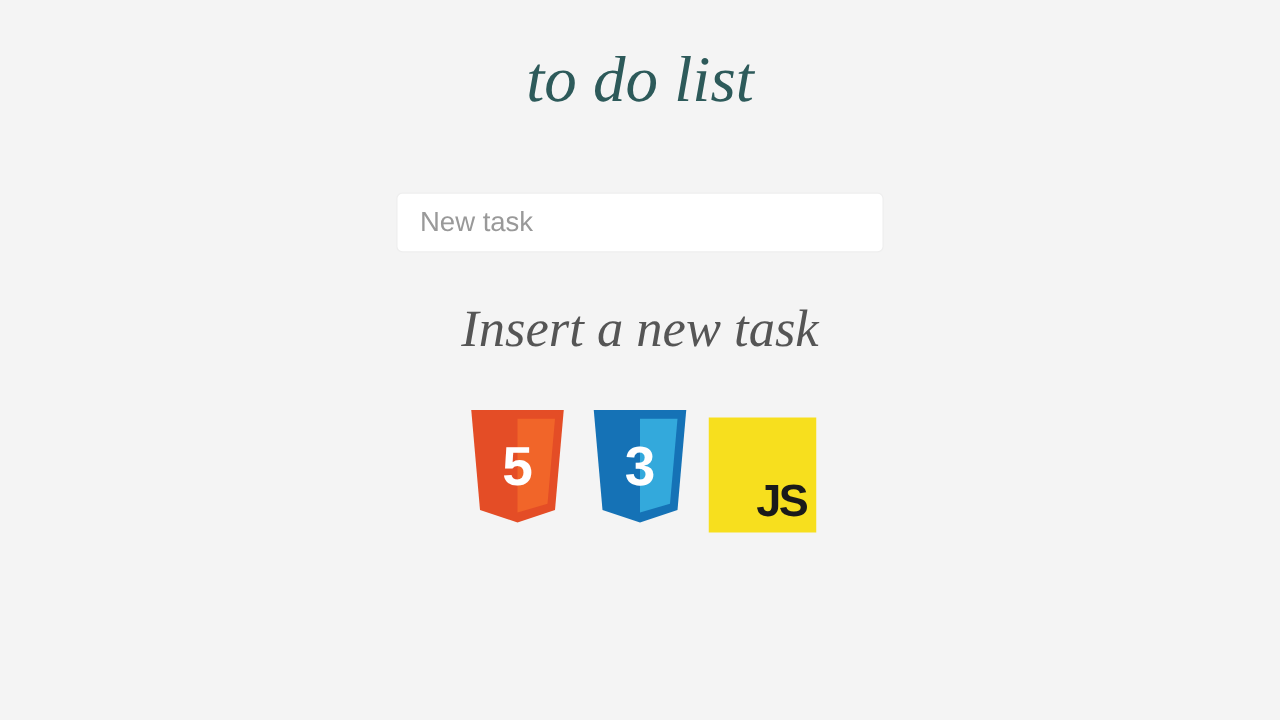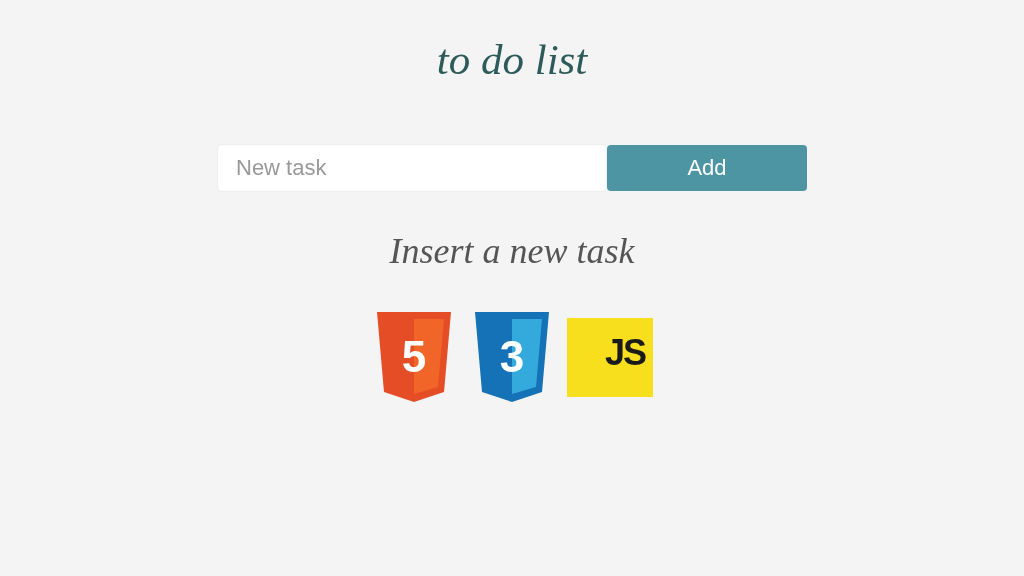--- a/index.html
+++ b/index.html
@@ -12,21 +12,21 @@
     }
     .container {
       width: 100%;
       display: flex;
       flex-direction: column;
       align-items: center;
       padding-top: 35px;
     }
     .title {
       font-family: "Brush Script MT", cursive;
-      font-size: 43px;
+      font-size: 52px;
       color: #2d5a5a;
       font-style: italic;
       margin-bottom: 60px;
       font-weight: normal;
     }
     .task-list {
       list-style: disc;
       text-align: left;
       margin-bottom: 60px;
     }
@@ -77,21 +77,21 @@
       background: #4d95a3;
       color: #fff;
       border: none;
       border-radius: 4px;
       font-size: 22px;
       cursor: pointer;
       font-family: Arial, sans-serif;
     }
     .subtitle {
       font-family: "Brush Script MT", cursive;
-      font-size: 36px;
+      font-size: 42px;
       color: #555;
       font-style: italic;
       margin-bottom: 40px;
       font-weight: normal;
     }
     .logos {
       display: flex;
       gap: 12px;
       align-items: flex-start;
     }
@@ -100,48 +100,47 @@
       height: 100px;
       position: relative;
     }
     .logo-css3 {
       width: 86px;
       height: 100px;
       position: relative;
     }
     .logo-js {
       width: 86px;
-      height: 79px;
+      height: 92px;
       background: #f7df1e;
       position: relative;
       display: flex;
       align-items: flex-end;
       justify-content: flex-end;
-      padding: 23px 8px;
+      padding: 4px 8px;
       margin-top: 6px;
     }
     .logo-js-text {
       font-family: Arial, sans-serif;
       font-weight: 900;
       font-size: 36px;
       color: #1a1a1a;
       letter-spacing: -2px;
     }
   </style>
 </head>
 <body>
 
 <div class="container">
 
   <h1 class="title">to do list</h1>
 
 
   <div class="input-row">
     <input type="text" class="task-input" placeholder="New task" style="">
-    <button class="add-btn">Add</button>
   </div>
 
   <div class="subtitle">Insert a new task</div>
 
   <div class="logos">
     <div class="logo-html5">
       <svg viewBox="0 0 86 100" width="86" height="100">
         <polygon points="6,0 80,0 73,80 43,90 13,80" fill="#e44d26"></polygon>
         <polygon points="43,7 73,7 67,75 43,82" fill="#f16529"></polygon>
         <text x="43" y="60" text-anchor="middle" font-family="Arial" font-weight="900" font-size="44" fill="#fff">5</text>

